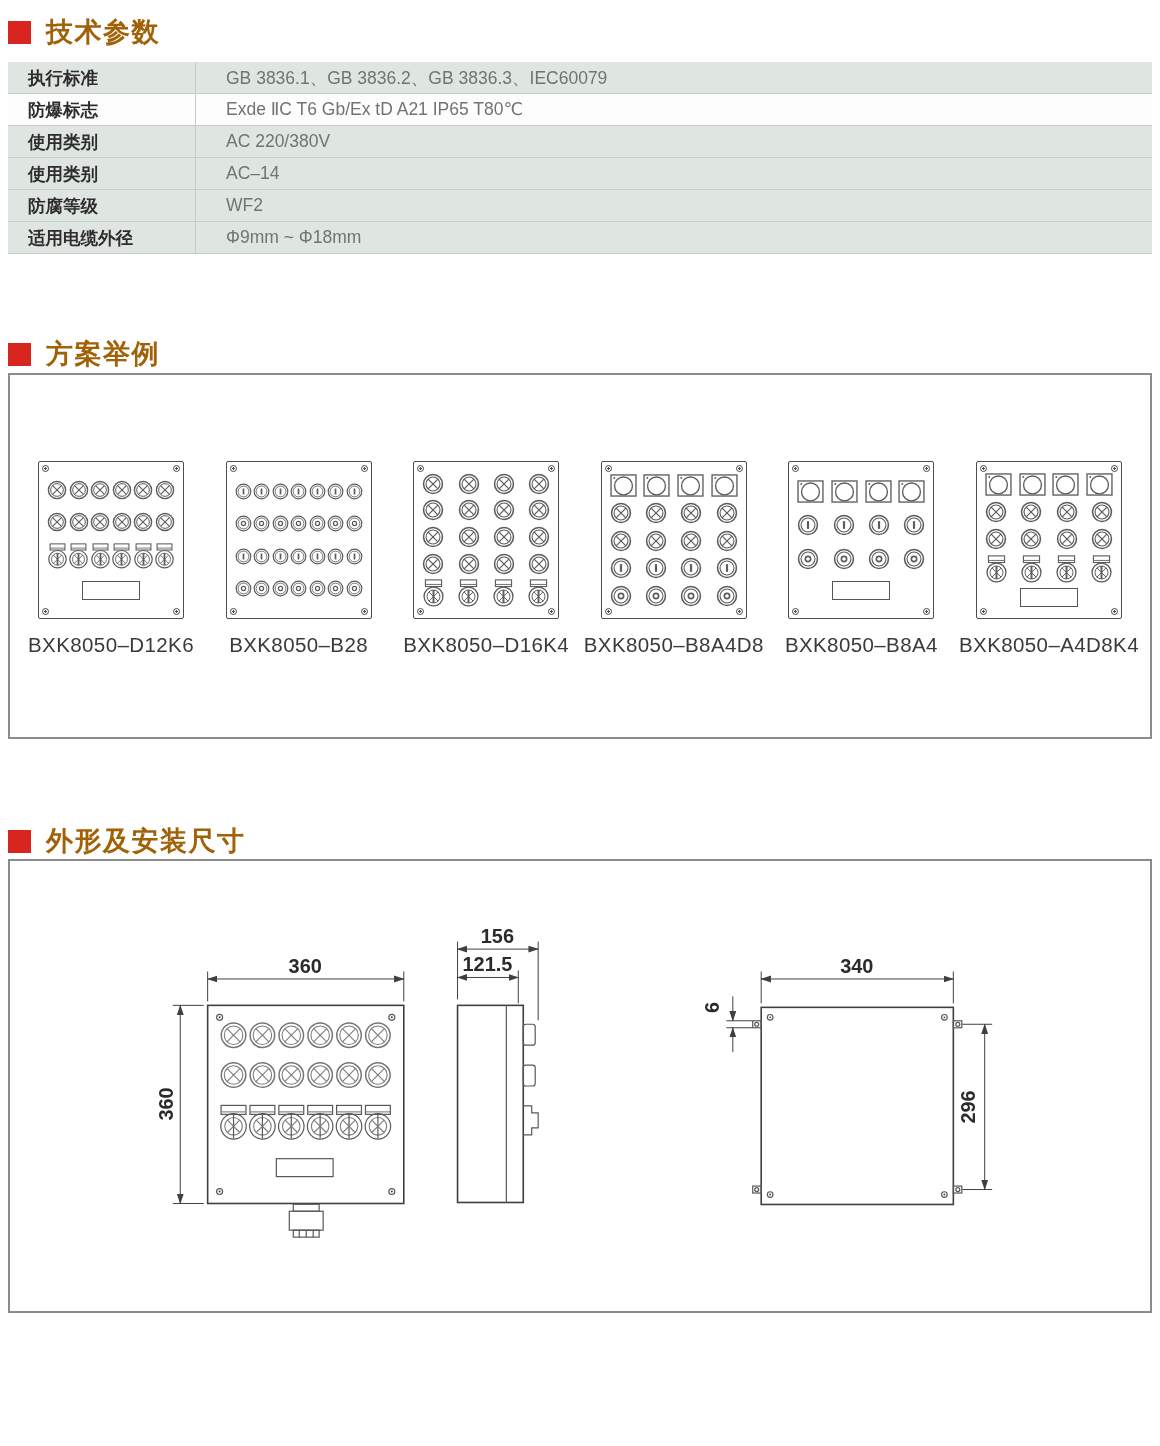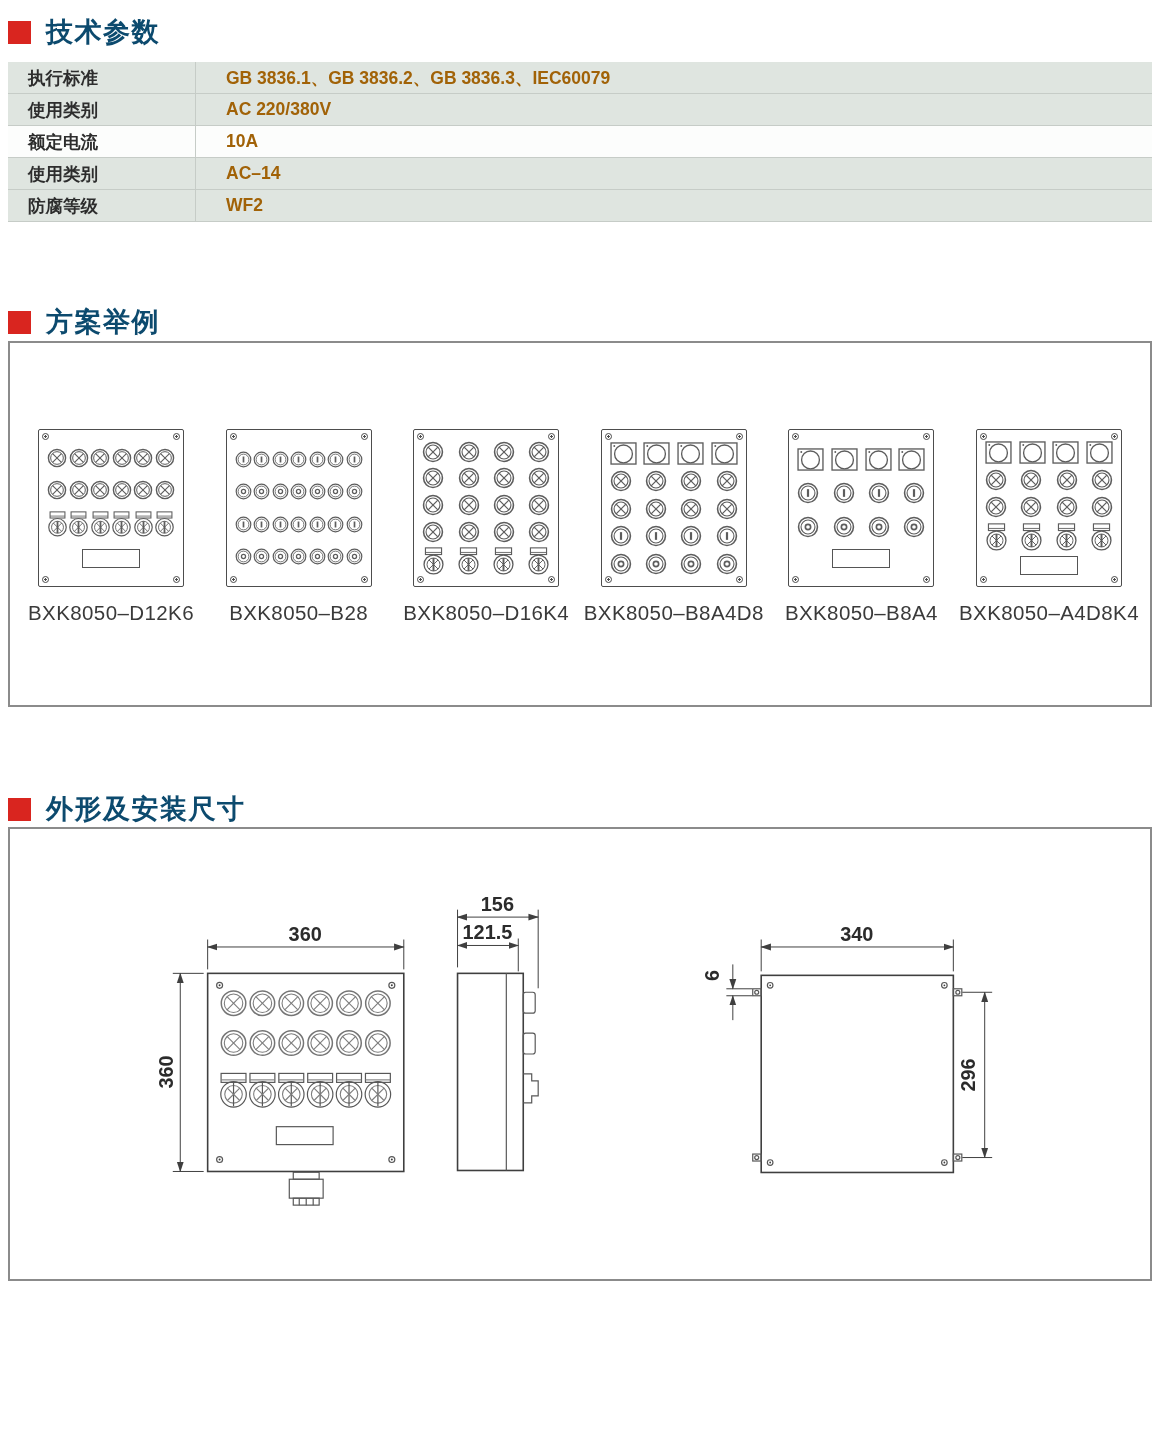--- a/index.html
+++ b/index.html
@@ -4,30 +4,30 @@
 <style>
   html,body{margin:0;padding:0;}
   body{
     width:1160px;height:1446px;background:#ffffff;
     font-family:"Liberation Sans","DejaVu Sans",sans-serif;color:#2f2f2f;
     overflow:hidden;
   }
   
   .sec-title{display:flex;align-items:center;gap:15px;margin-left:8px;height:32px;}
   .sec-title .sq{width:23px;height:23px;background:#d9251f;flex:0 0 auto;}
-  .sec-title .txt{font-size:27px;font-weight:700;color:#0c4a6e;letter-spacing:1.5px;}
+  .sec-title .txt{font-size:27px;font-weight:700;color:#a16207;letter-spacing:1.5px;}
   .t1{padding-top:16px;}
   .t2{margin-top:84px;margin-bottom:3px;}
   .t3{margin-top:86px;margin-bottom:2px;}
 
   
   table.spec{border-collapse:collapse;margin:14px 0 0 8px;width:1144px;table-layout:fixed;}
   .spec td{height:31px;font-size:17.5px;border-bottom:1px solid #c6ccc7;padding:0;}
   .spec td.k{width:167px;font-weight:700;padding-left:20px;border-right:1px solid #c6ccc7;color:#2d2d2d;}
-  .spec td.v{padding-left:30px;font-weight:700;color:#a16207;}
+  .spec td.v{padding-left:30px;font-weight:400;color:#737373;}
   .spec tr.odd{background:#dfe5e0;}
   .spec tr.even{background:#fcfdfc;}
 
   
   .box{margin-left:8px;width:1140px;border:2px solid #8b8b8b;background:#fff;position:relative;box-sizing:content-box;}
   .box.examples{height:362px;}
   .box.dims{height:450px;}
 
   
   #panels{position:absolute;left:0;top:86px;width:100%;display:flex;justify-content:space-between;
@@ -59,35 +59,39 @@
   <span class="sq"></span>
   <span class="txt">技术参数</span>
 </div>
 
 <table class="spec">
   <tbody id="spec-body">
       <tr class="odd">
         <td class="k">执行标准</td>
         <td class="v">GB 3836.1、GB 3836.2、GB 3836.3、IEC60079</td>
       </tr>
+      <tr class="even">
+        <td class="k">防爆标志</td>
+        <td class="v">Exde ⅡC T6 Gb/Ex tD A21 IP65 T80℃</td>
+      </tr>
       <tr class="odd">
         <td class="k">使用类别</td>
         <td class="v">AC 220/380V</td>
-      </tr>
-      <tr class="even">
-        <td class="k">额定电流</td>
-        <td class="v">10A</td>
       </tr>
       <tr class="odd">
         <td class="k">使用类别</td>
         <td class="v">AC–14</td>
       </tr>
       <tr class="odd">
         <td class="k">防腐等级</td>
         <td class="v">WF2</td>
+      </tr>
+      <tr class="odd">
+        <td class="k">适用电缆外径</td>
+        <td class="v">Φ9mm ~ Φ18mm</td>
       </tr>
     </tbody>
 </table>
 
 <div class="sec-title t2">
   <span class="sq"></span>
   <span class="txt">方案举例</span>
 </div>
 
 <div class="box examples">

